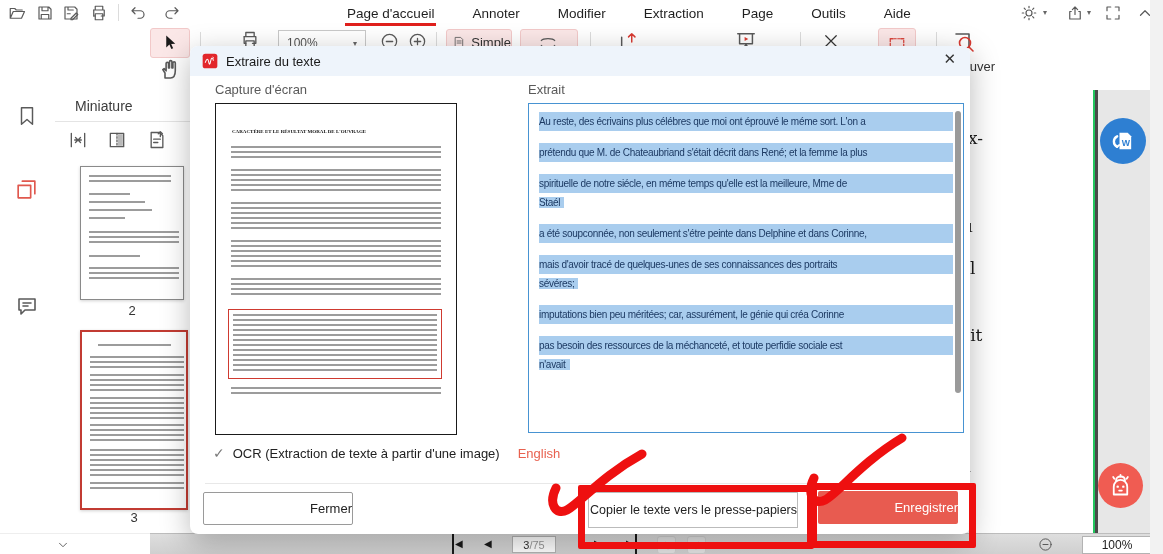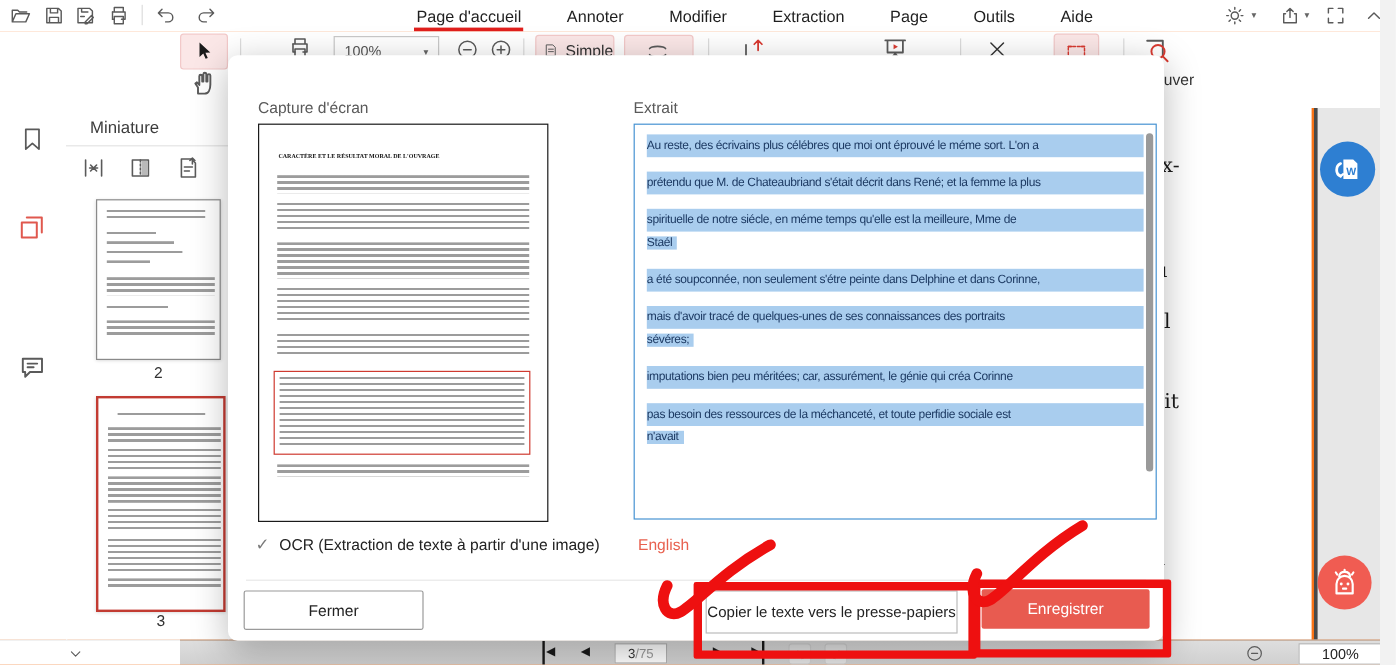--- a/index.html
+++ b/index.html
@@ -1,16 +1,16 @@
 <!DOCTYPE html>
 <html><head>
 <meta charset="utf-8">
 <style>
   html,body{margin:0;padding:0;background:#f2f2f2}
-  #app{position:relative;width:1150px;height:554px;background:#f97316;overflow:hidden;
+  #app{position:relative;width:1150px;height:554px;background:#22c55e;overflow:hidden;
        font-family:"Liberation Sans",sans-serif;color:#222}
   .abs{position:absolute}
   .ic{fill:none;stroke:#5a5a5a;stroke-width:1.6;stroke-linecap:round;stroke-linejoin:round}
   .ic.red{stroke:#d93a31}
   .ic.pale{stroke:#bdbdbd}
   
   #topbar{position:absolute;left:0;top:0;width:1163px;height:26px;background:#fff;z-index:3}
   .qicon{position:absolute;top:4px;width:18px;height:18px;cursor:pointer}
   .vsep{position:absolute;top:4px;width:1px;height:17px;background:#dcdcdc}
   #tabs{position:absolute;left:345px;top:0;height:26px;display:flex;gap:34px;align-items:center}
@@ -64,23 +64,23 @@
   #pv-redbox{position:absolute;left:12px;top:205px;width:214px;height:70px;border:1.5px solid #cf3a30;box-sizing:border-box}
   #extract{position:absolute;left:338px;top:57px;width:436px;height:330px;border:1px solid #4793d2;background:#fff;
            box-sizing:border-box;padding:8px 10px;overflow:hidden}
   .x-line{height:19px;line-height:19px;margin-top:12px;font-size:10px;letter-spacing:-.3px;color:#1d3a63;white-space:nowrap;overflow:hidden}
   .x-line.att{margin-top:0}.x-line:first-child{margin-top:0}
   .x-line.full{background:#a9cdee}
   .x-line.word span{background:#a9cdee;padding-right:4px}
   #xscroll{position:absolute;right:2px;top:7px;width:6px;height:282px;background:#9a9a9a;border-radius:3px}
   #ocr-row{position:absolute;left:23px;top:399px;display:flex;align-items:center;gap:8px;font-size:13px}
   #ocr-check::before{content:"\2713";color:#7a7a7a;font-size:14px}
-  #english{color:#e8614f;margin-left:24px;cursor:pointer}
+  #english{color:#e8614f;margin-left:10px;cursor:pointer}
   #ddivider{position:absolute;left:15px;top:437px;width:750px;height:1px;background:#e8e8e8}
-  .dbtn{position:absolute;display:flex;align-items:center;justify-content:center;font-size:13px;cursor:pointer;box-sizing:border-box}
+  .dbtn{position:absolute;display:flex;align-items:center;justify-content:flex-end;font-size:13px;cursor:pointer;box-sizing:border-box}
   #btn-fermer{left:13px;top:446px;width:150px;height:33px;border:1px solid #9a9a9a;border-radius:2px;background:#fff;color:#222}
   #btn-copier{left:398px;top:446px;width:210px;height:36px;border:1px solid #bbb;background:#fff;color:#222;font-size:12.5px}
   #btn-save{left:628px;top:445px;width:140px;height:33px;background:#e85b50;border-radius:2px;color:#fff}
   
   .annot-rect{position:absolute;border:7px solid #ee1010;z-index:40;border-radius:2px}
   .annot-swoosh{position:absolute;z-index:41}
 </style>
 </head>
 <body>
 
@@ -314,20 +314,29 @@
     <div class="navbox" style="left:932px;width:68px;height:16px;font-size:12px">
       <span>100%</span>
     </div>
     <svg class="abs" style="left:1007px;top:3px;width:15px;height:15px" viewBox="0 0 24 24">
         <circle class="ic" cx="12" cy="12" r="9"></circle>
         <path class="ic" d="M8 12h8M12 8v8"></path>
       </svg>
   </div>
 
   <div id="dialog">
+    <div id="dtitlebar">
+      <svg style="width:16px;height:16px" viewBox="0 0 24 24">
+          <rect x="1" y="1" width="22" height="22" rx="4" fill="#e2262b"></rect>
+          <path d="M5 14c2-6 4-6 5-1s2 5 3-1 3-6 4-1" stroke="#fff" stroke-width="1.6" fill="none" stroke-linecap="round"></path>
+          <path d="M16 6l2 2" stroke="#fff" stroke-width="1.4"></path>
+        </svg>
+      <span id="dtitle">Extraire du texte</span>
+      <span id="dclose"></span>
+    </div>
     <span class="seclabel" style="left:25px">Capture d'écran</span>
     <span class="seclabel" style="left:338px">Extrait</span>
 
     <div id="preview">
       <div class="pv-title">CARACTÈRE ET LE RÉSULTAT MORAL DE L'OUVRAGE</div>
       <div class="pv-par stripe" style="top:42px;height:15px"></div>
       <div class="pv-par stripe" style="top:65px;height:25px"></div>
       <div class="pv-par stripe" style="top:98px;height:30px"></div>
       <div class="pv-par stripe" style="top:136px;height:30px"></div>
       <div class="pv-par stripe" style="top:174px;height:20px"></div>

